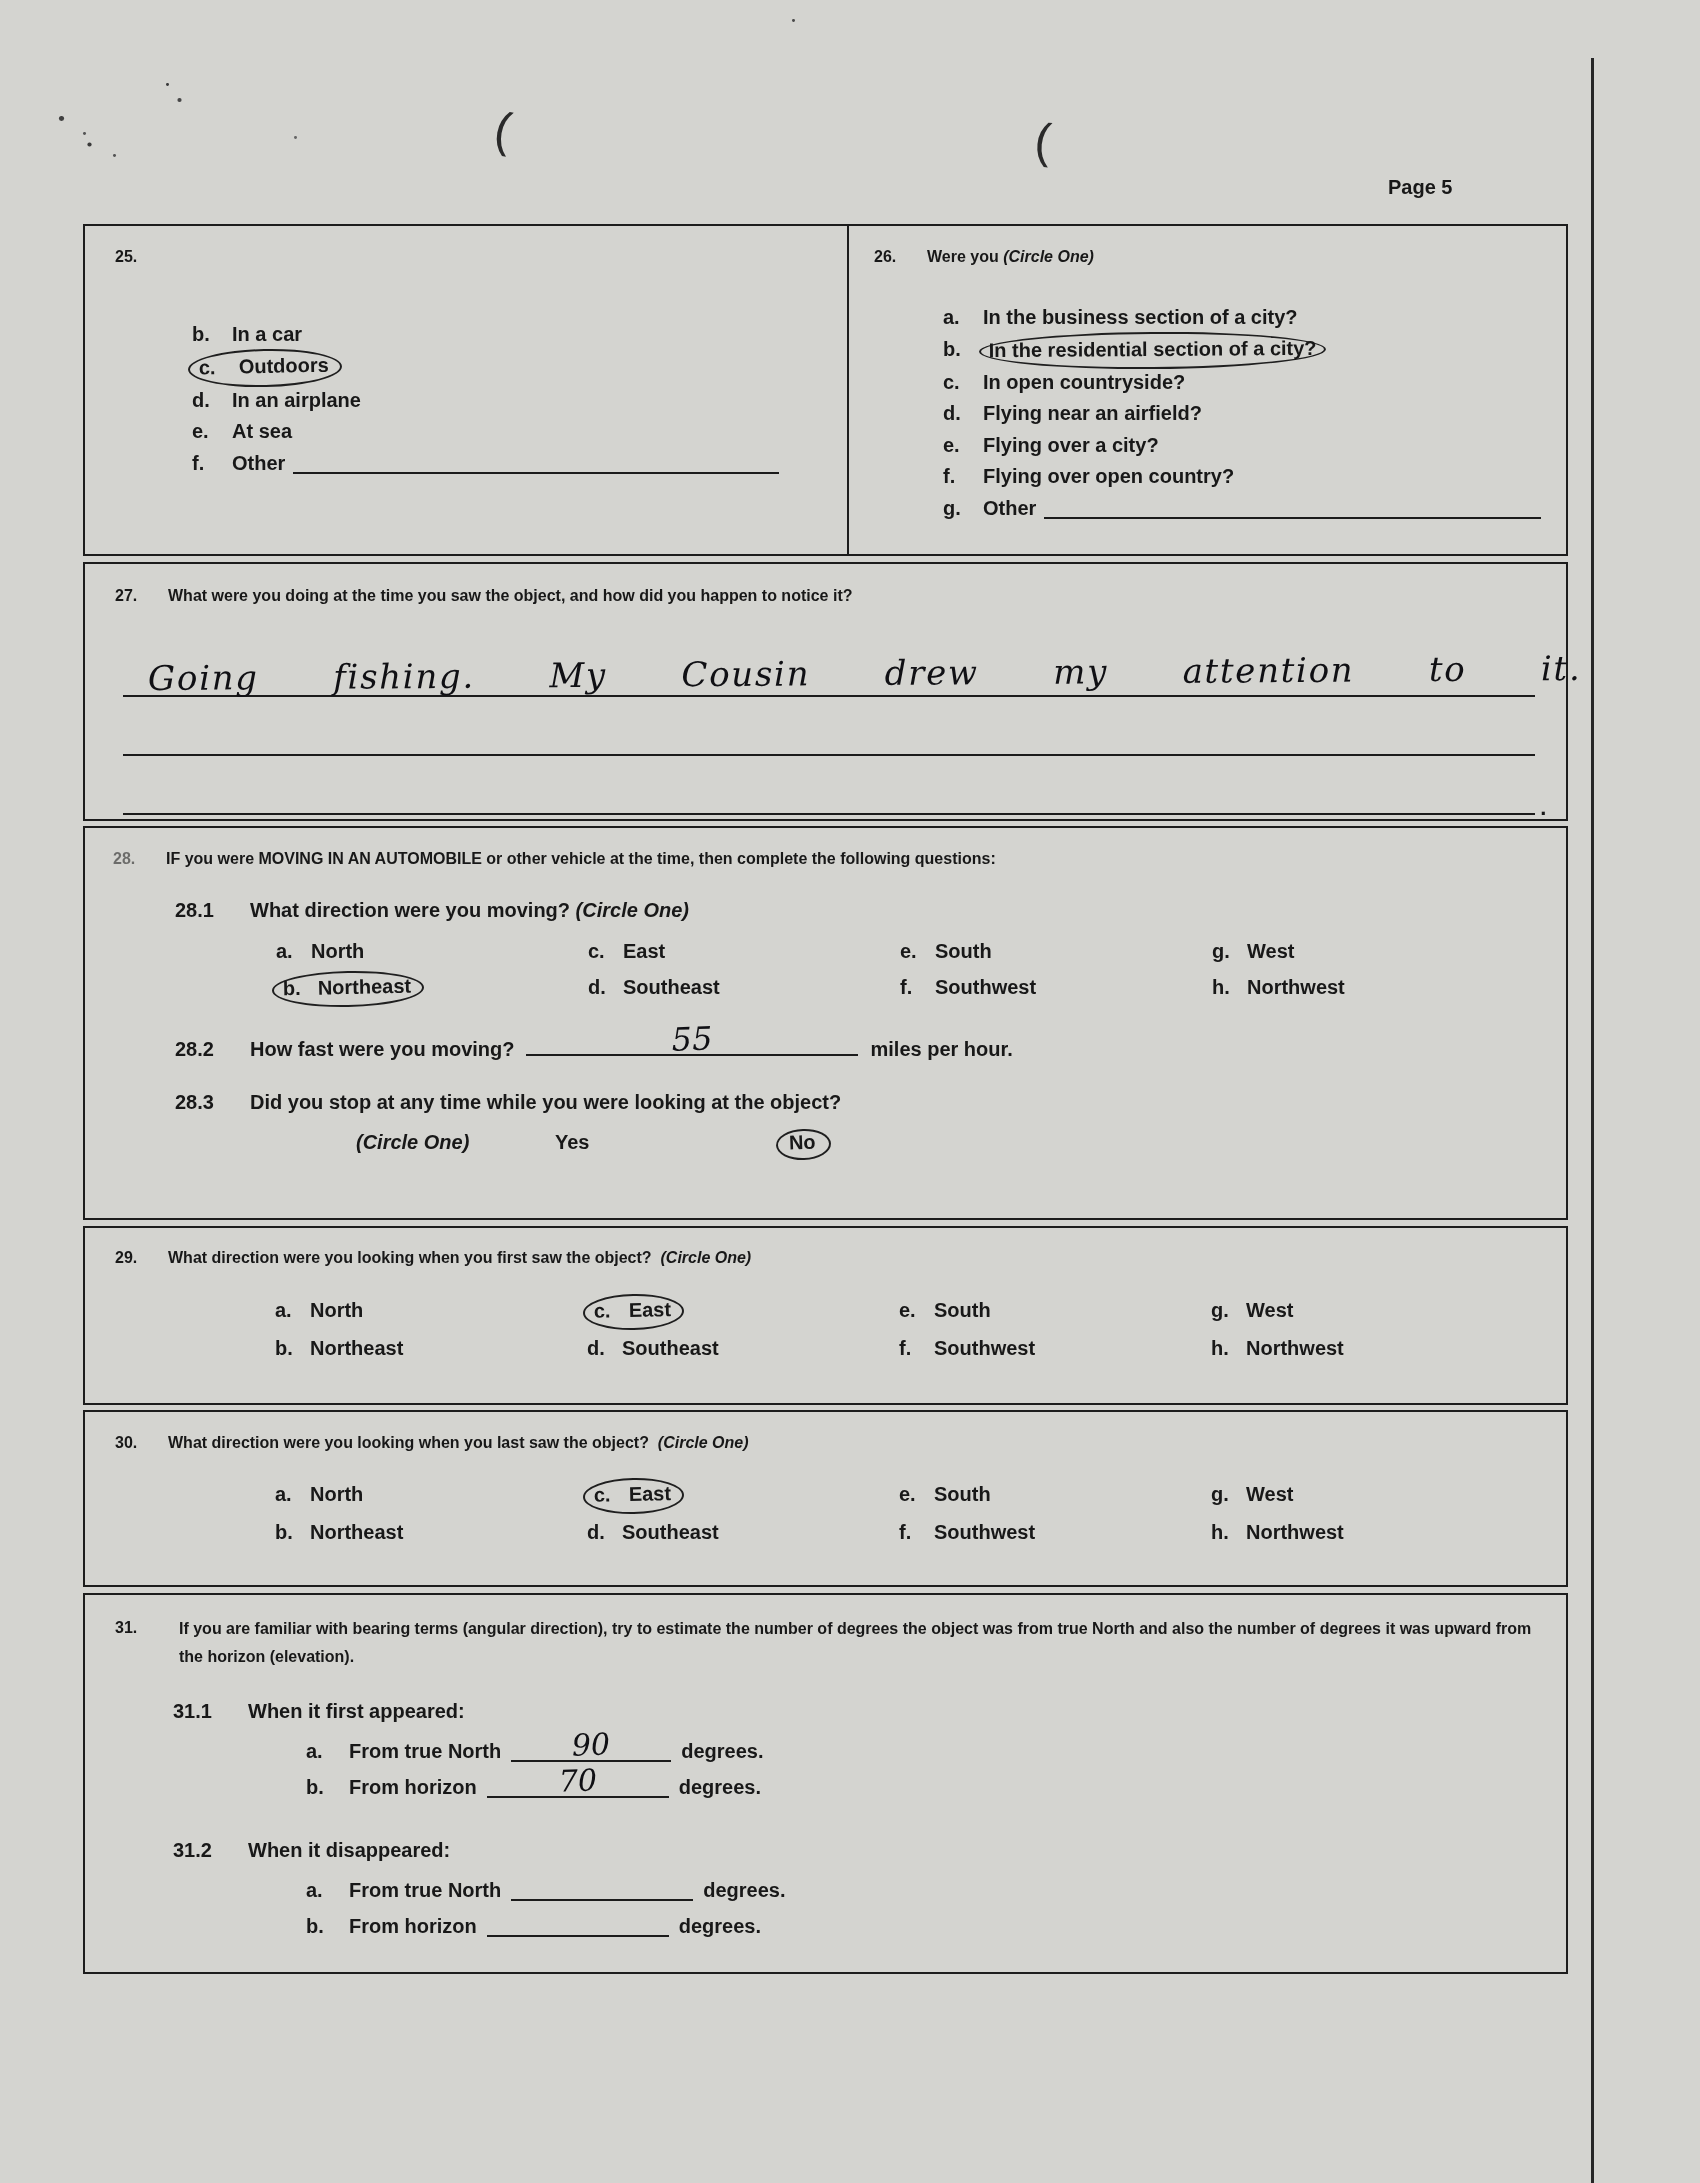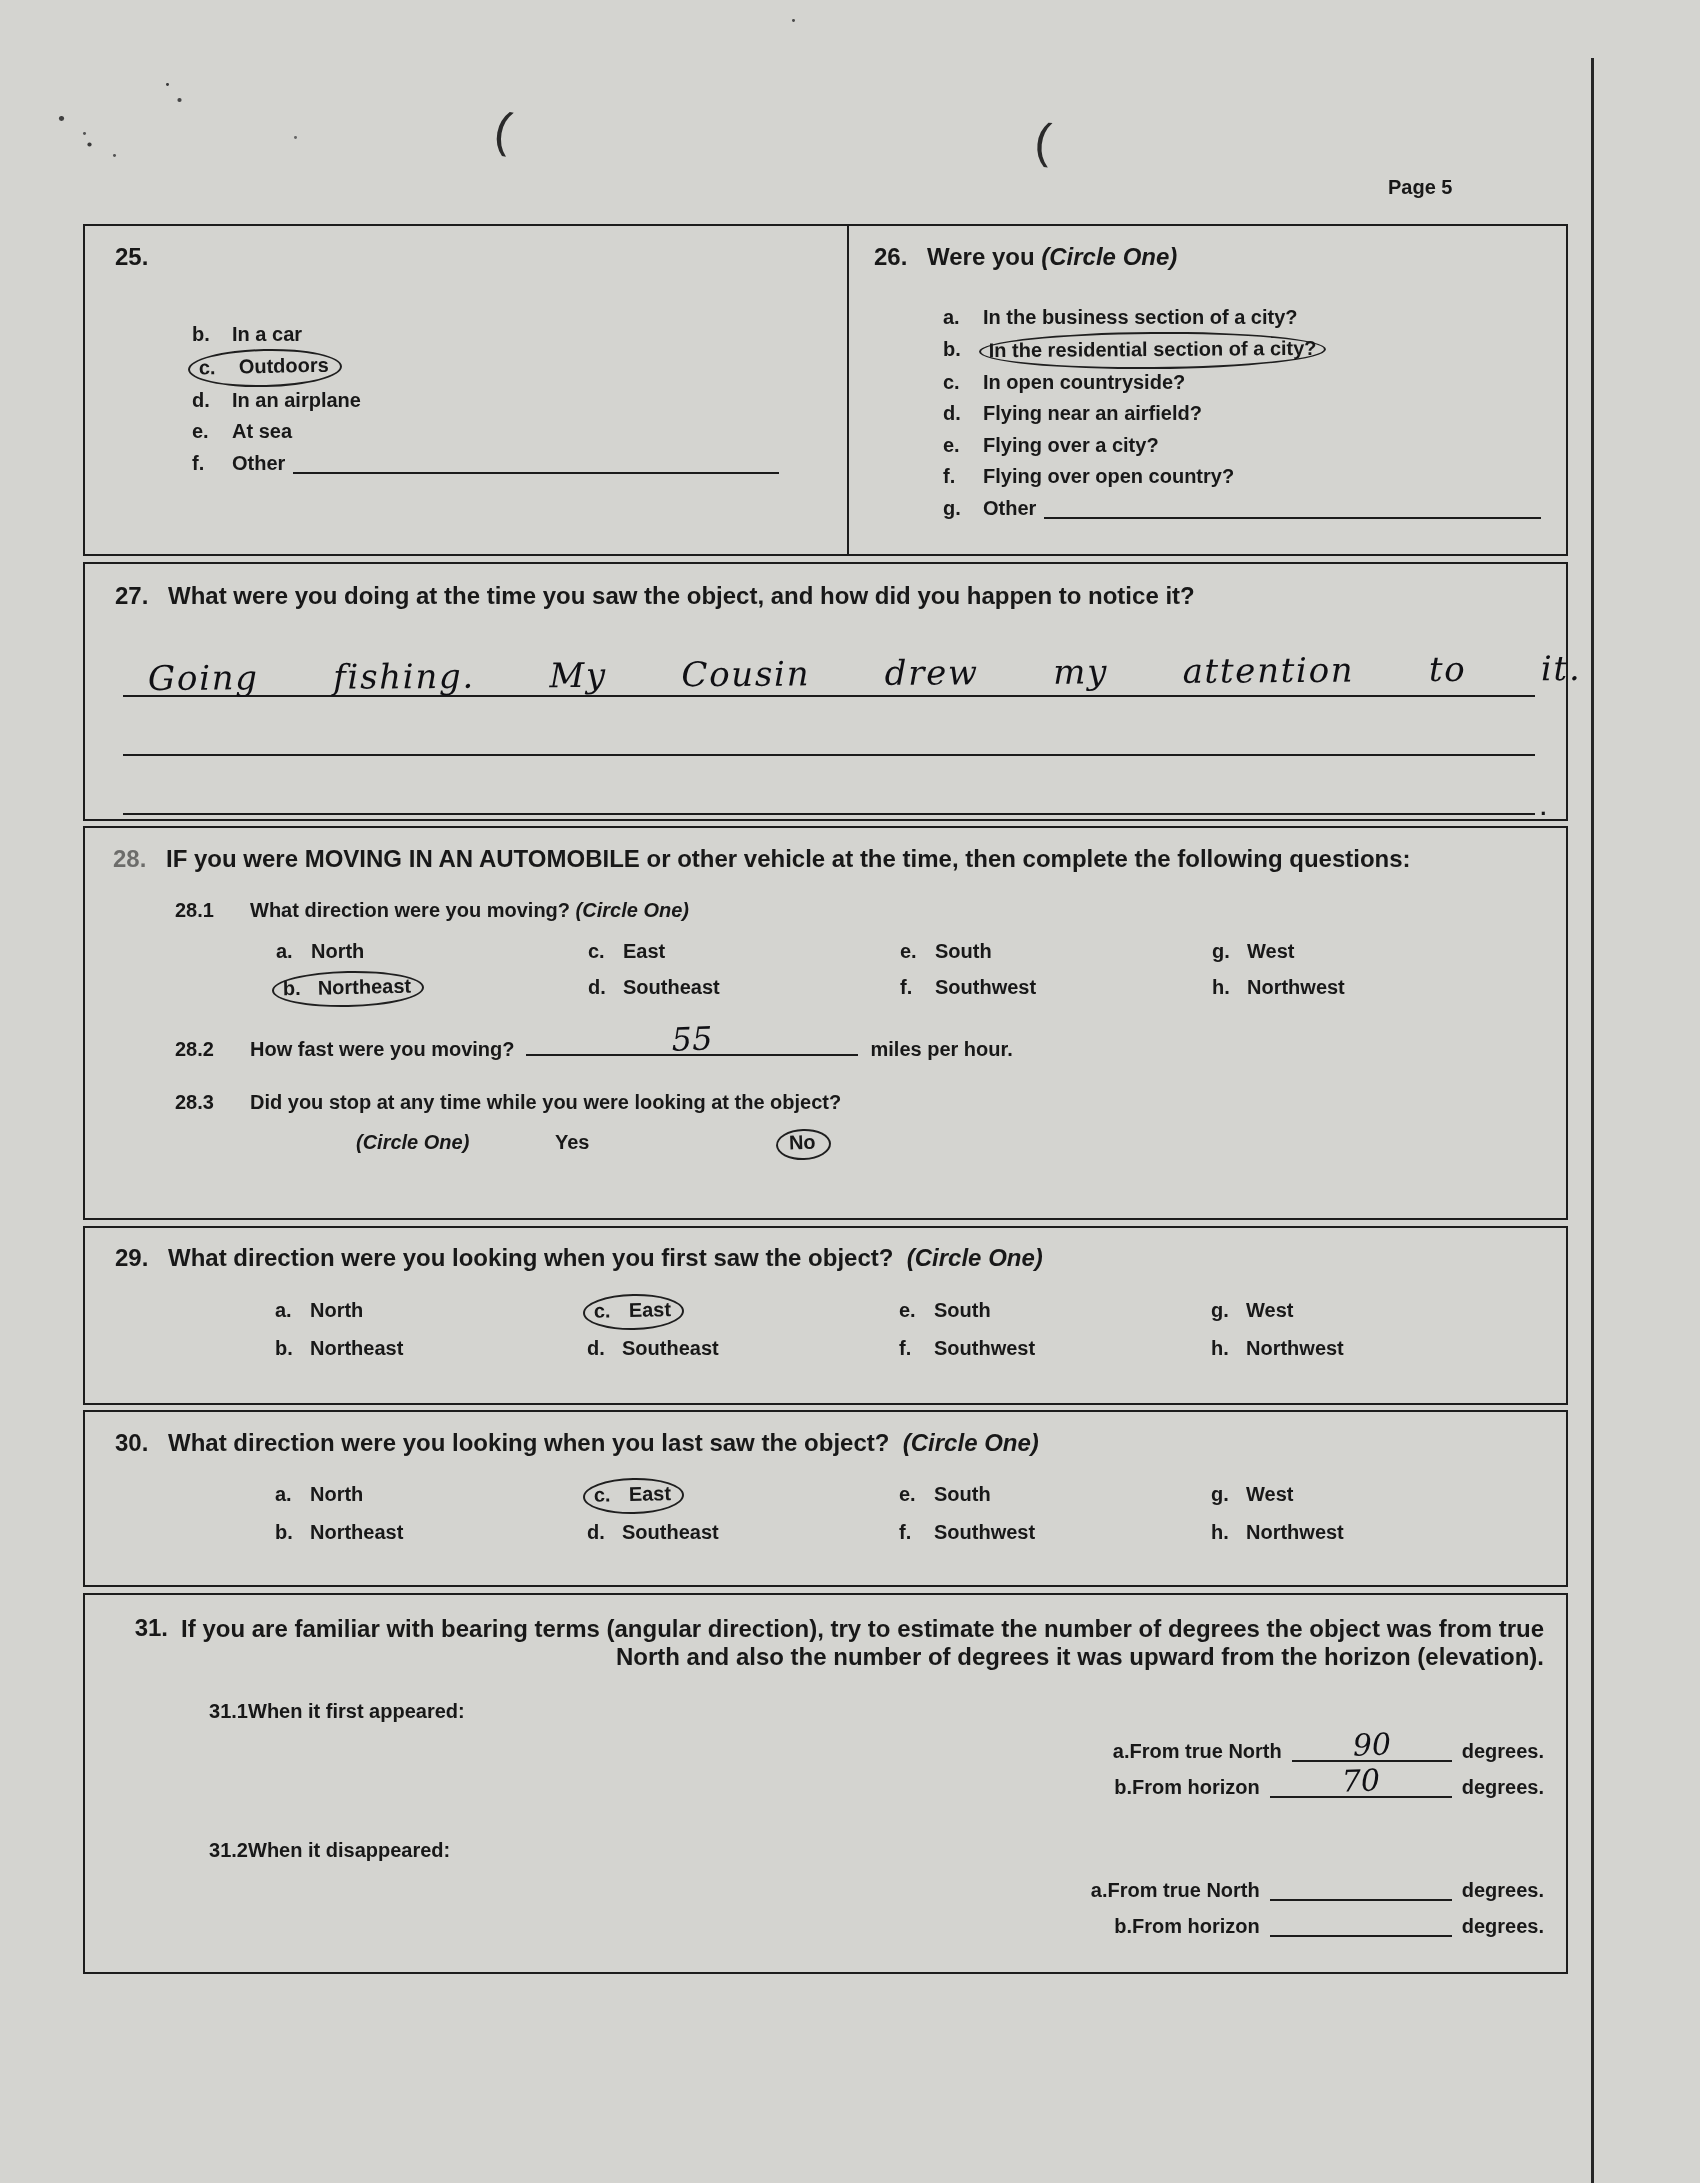--- a/index.html
+++ b/index.html
@@ -18,21 +18,21 @@
   .paren-left { left:495px; top:102px; font-size:48px; transform:rotate(10deg); }
   .paren-right { left:1035px; top:113px; font-size:48px; transform:rotate(6deg); }
   .specks { position:absolute; left:166px; top:83px; width:2.8px; height:2.8px; border-radius:50%; background:#3a3a3a;
     box-shadow: 12px 15.5px 0 0.6px #474747, -83px 49px 0 0 #555, -78px 60px 0 0.6px #3a3a3a,
                 128px 53px 0 0 #666, 626px -64px 0 0 #4a4a4a, -106px 34px 0 1.1px #404040, -53px 71px 0 0 #555; }
   .page-label { position:absolute; left:1388px; top:176px; font-size:20px; }
 
   .form { position:absolute; left:83px; top:224px; width:1485px; }
   section { border:2.8px solid #1c1c1c; margin-bottom:5.5px; background:transparent; }
 
-  .qtitle { display:flex; font-size:24px; line-height:26.5px; }
+  .qtitle { display:flex; font-size:16px; line-height:26.5px; }
   .qnum { flex:0 0 53px; }
   .cnote { font-style:italic; }
   .letter { display:inline-block; width:40px; }
   .opt { font-size:20px; line-height:31.5px; white-space:nowrap; }
   .blank { display:inline-block; border-bottom:2.2px solid #1b1b1b; height:21px; vertical-align:-4.4px; position:relative; }
   .hand { font-family:"DejaVu Serif", serif; font-style:italic; font-weight:400; color:#101014; }
   .blank > .hand { position:absolute; left:50%; transform:translateX(-50%) rotate(-2deg); bottom:0; font-size:30px; line-height:30px; }
   .circle { display:inline-block; border:2.2px solid #1f1f1f; border-radius:50%; padding:0 11px 2.8px 8.8px; margin:-2.2px -6.6px -2.2px -4.4px; transform:rotate(-1.2deg); }
 
   
@@ -61,21 +61,21 @@
   .stop-row .yes { margin-left:80px; }
   .stop-row .no-wrap { margin-left:185px; }
   .no-circle { padding:0 13.3px 3.9px 11px; transform:rotate(-2deg); }
 
   
   .sec-q29 { height:179px; padding:17.7px 16.6px 0 30px; }
   .sec-q30 { height:177px; padding:17.7px 16.6px 0 30px; }
   .sec-q29 .dir-grid, .sec-q30 .dir-grid { margin:24px 0 0 160px; }
 
   
-  .sec-q31 { height:381px; padding:20px 22px 12px 30px;text-align:right; }
+  .sec-q31 { height:381px; padding:20px 22px 12px 30px; }
   .q31-text { flex:1; line-height:28px;margin-left:11px; }
   .deg-rows { margin:10px 0 0 191px; font-size:20px; }
   .deg-row { line-height:36px; white-space:nowrap; }
   .deg-row .letter { width:43px; }
   .deg-blank { margin:0 10px; }
 </style>
 </head>
 <body>
 
 <div class="page-edge"></div>

